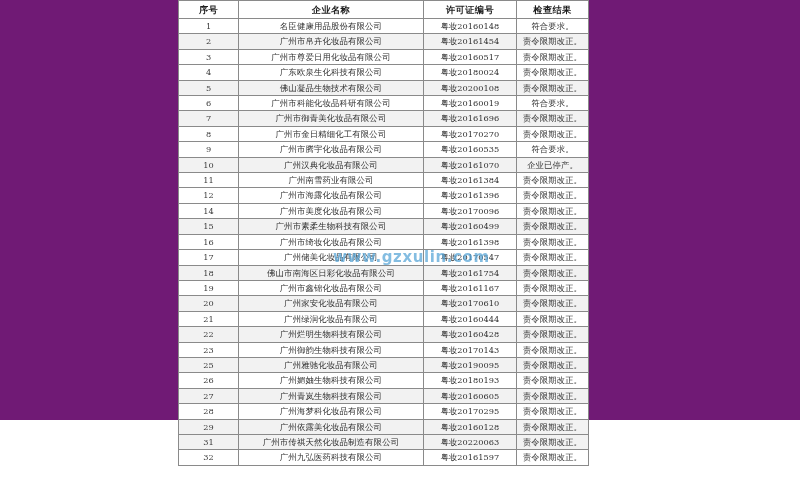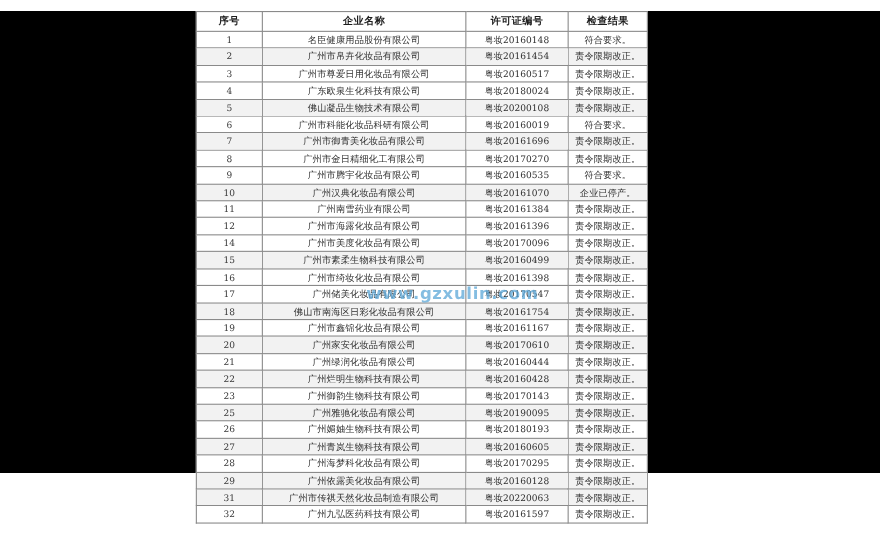--- a/index.html
+++ b/index.html
@@ -13,22 +13,21 @@
     height: 500px;
     overflow: hidden;
     font-family: "DejaVu Serif", "Liberation Serif", serif;
     position: relative;
   }
 
   #page {
     position: relative;
     width: 800px;
     height: 420px;
-    background: #000000;
-    margin-top: 10px;
+    background: #701a75;
   }
 
   #table-wrap {
     position: absolute;
     left: 178px;
     top: 0px;
     width: 410px;
   }
 
   table.report {

